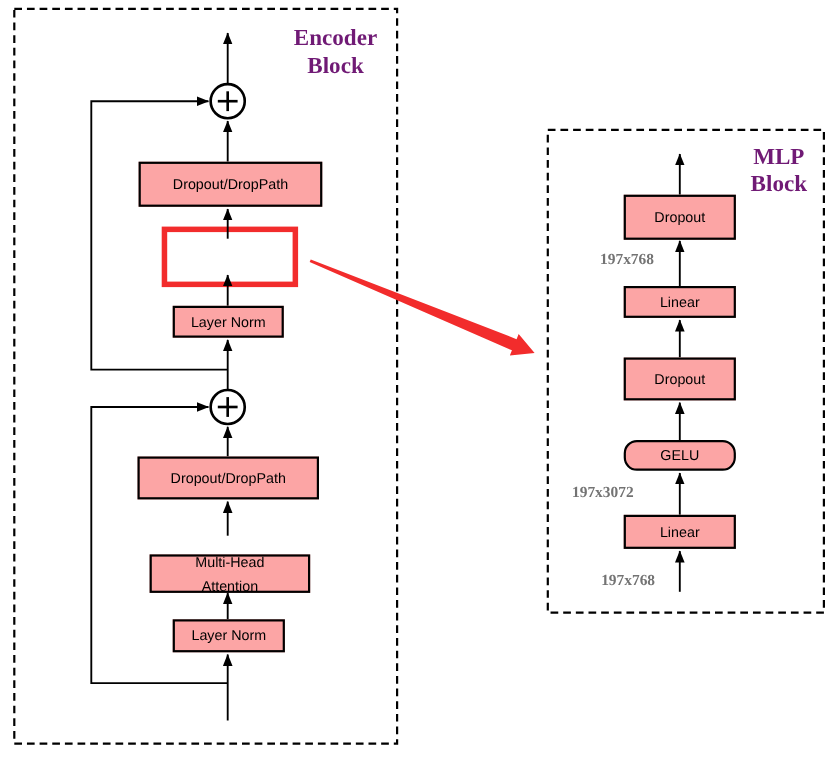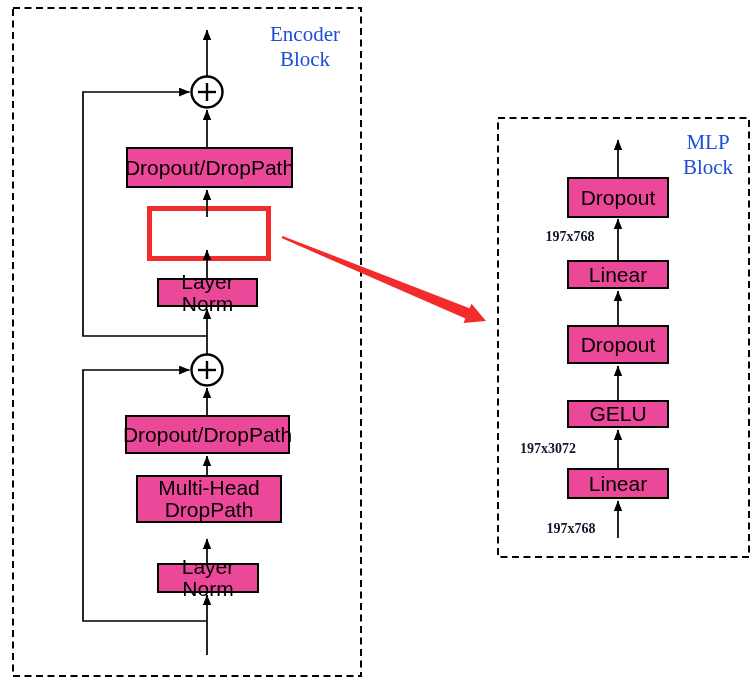--- a/index.html
+++ b/index.html
@@ -6,35 +6,35 @@
   #canvas{
     position:relative;
     width:754px;height:690px;
     background:#fff;
     font-family:"Liberation Sans",sans-serif;
     overflow:hidden;
   }
   #wires{position:absolute;left:0;top:0;width:754px;height:690px;}
   .box{
     position:absolute;box-sizing:border-box;
-    border:2px solid #000;background:#ec4899;
+    border:2px solid #000;background:#fca5a5;
     display:flex;align-items:center;justify-content:center;
-    font-size:21px;color:#000;text-align:center;line-height:22px;
+    font-size:13px;color:#000;text-align:center;line-height:22px;
   }
   .title{
     position:absolute;
     font-family:"Liberation Serif",serif;
-    font-weight:normal;font-size:21px;line-height:25px;
-    color:#1d4ed8;text-align:center;
+    font-weight:bold;font-size:21px;line-height:25px;
+    color:#701a75;text-align:center;
   }
   .dim{
     position:absolute;
     font-family:"Liberation Serif",serif;
     font-weight:bold;font-size:14px;line-height:18px;
-    color:#0f172a;text-align:center;width:80px;
+    color:#737373;text-align:center;width:80px;
   }
   .t-line{display:block;}
 </style>
 </head>
 <body>
 
 <div id="canvas">
 
   <svg id="wires" viewBox="0 0 754 690" xmlns="http://www.w3.org/2000/svg">
     <defs>
@@ -86,41 +86,41 @@
     <span class="t-line">Block</span>
   </div>
 
   <div class="box" style="left:126px;top:147px;width:167px;height:41px;">Dropout/DropPath</div>
 
 
   <div class="box" style="left:157px;top:278px;width:101px;height:29px;">Layer Norm</div>
 
   <div class="box" style="left:125px;top:415px;width:165px;height:39px;">Dropout/DropPath</div>
 
-  <div class="box" style="left:136px;top:475px;width:146px;height:48px;flex-direction:column;">
+  <div class="box" style="left:136px;top:504px;width:146px;height:35px;flex-direction:column;">
     <span class="t-line">Multi-Head</span>
-    <span class="t-line">DropPath</span>
+    <span class="t-line">Attention</span>
   </div>
 
   <div class="box" style="left:157px;top:563px;width:102px;height:30px;">Layer Norm</div>
 
   <div class="title" style="left:658px;top:130px;width:100px;">
     <span class="t-line">MLP</span>
     <span class="t-line">Block</span>
   </div>
 
   <div class="box" style="left:567px;top:177px;width:102px;height:41px;">Dropout</div>
 
   <div class="dim" style="left:530px;top:228px;">197x768</div>
 
   <div class="box" style="left:567px;top:260px;width:102px;height:29px;">Linear</div>
 
   <div class="box" style="left:567px;top:325px;width:102px;height:39px;">Dropout</div>
 
-  <div class="box" style="left:567px;top:400px;width:102px;height:28px;">GELU</div>
+  <div class="box" style="left:567px;top:400px;width:102px;height:28px;border-radius:12px;">GELU</div>
 
   <div class="dim" style="left:508px;top:440px;">197x3072</div>
 
   <div class="box" style="left:567px;top:468px;width:102px;height:31px;">Linear</div>
 
   <div class="dim" style="left:531px;top:520px;">197x768</div>
 
 </div>
 
 </body></html>

